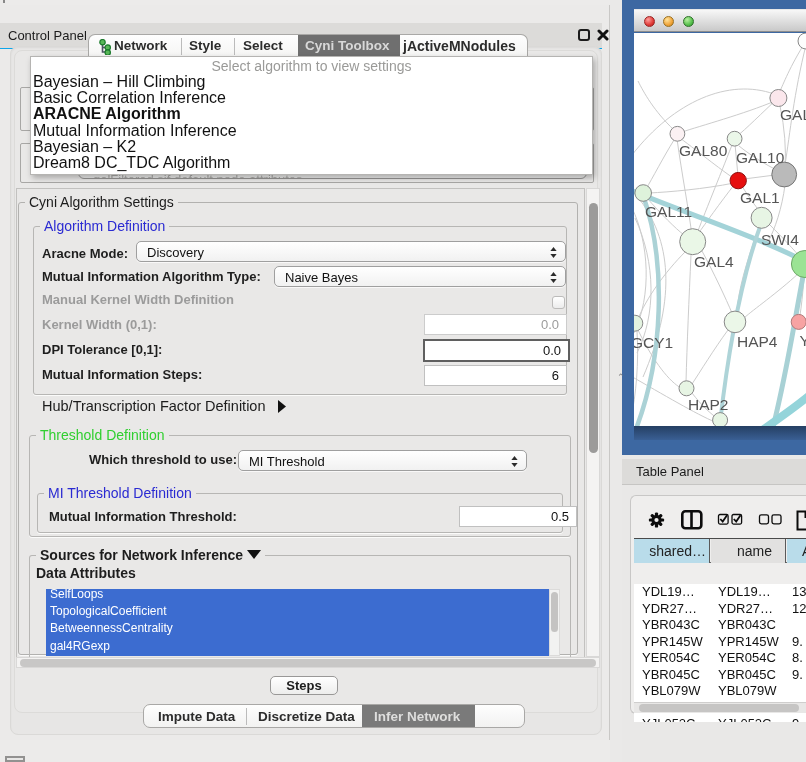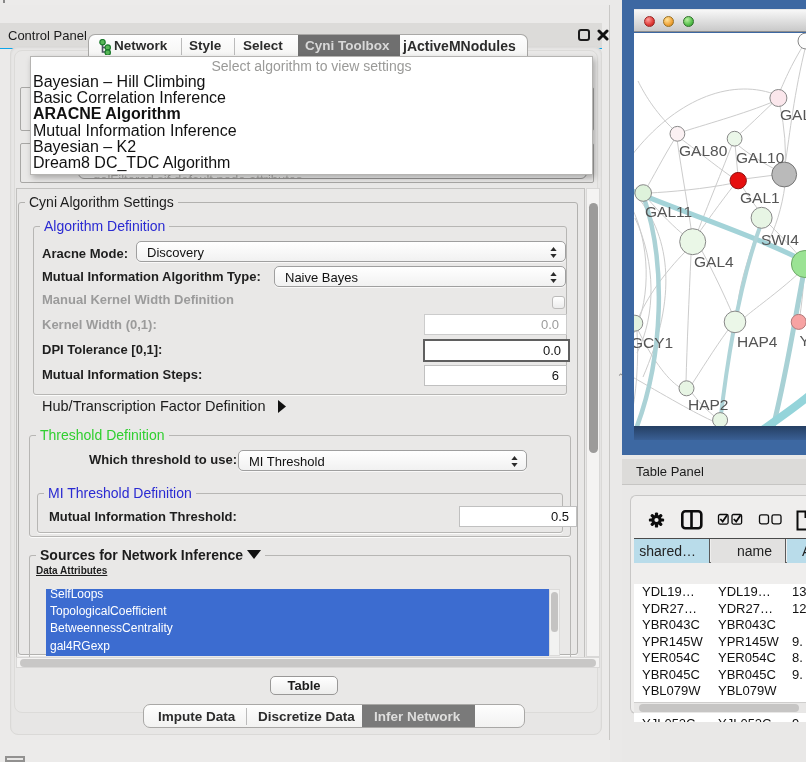--- a/index.html
+++ b/index.html
@@ -129,39 +129,39 @@
 
   <div class="gbox" style="left:37px;top:488px;width:526px;height:40px;">
     <div class="gtitle" style="background:#e9e8e7;color:#2a2ad2;">MI Threshold Definition</div>
   </div>
   <div class="abs lbl" style="left:49px;top:504px;">Mutual Information Threshold:</div>
   <div class="tfield" style="left:423px;top:501px;width:118px;margin-left:36px;">0.5</div>
 
   <div class="gbox" style="left:29px;top:550px;width:542px;height:104px;border-bottom:none;border-radius:3px 3px 0 0;">
     <div class="gtitle" style="background:#e9e8e7;color:#1c1c1c;font-weight:bold;">Sources for Network Inference <span style="display:inline-block;width:0;height:0;border-left:7px solid transparent;border-right:7px solid transparent;border-top:9px solid #111;vertical-align:1px;"></span></div>
   </div>
-  <div class="abs lbl" style="left:36px;top:560px;font-size:10px;text-decoration:underline;">Data Attributes</div>
+  <div class="abs lbl" style="left:36px;top:560px;font-size:14px;">Data Attributes</div>
 
   <div class="abs" style="left:46px;top:584px;width:503px;height:67px;background:#3c6cd0;">
     <div style="font-size:12px;color:#fff;padding:0 0 0 4px;line-height:17.2px;margin-top:-3px;">SelfLoops<br>TopologicalCoefficient<br>BetweennessCentrality<br>gal4RGexp</div>
   </div>
 
   <div class="abs" style="left:549px;top:584px;width:11px;height:67px;background:#f2f2f1;border:1px solid #dcdbda;">
     <div class="abs" style="left:1px;top:2px;width:7px;height:40px;background:#c4c3c2;border-radius:4px;"></div>
   </div>
 
   <div class="abs" style="left:16px;top:652px;width:584px;height:11px;background:#f4f3f2;border:1px solid #d9d8d7;">
     <div class="abs" style="left:3px;top:1px;width:576px;height:8px;background:#c8c7c6;border-radius:4px;"></div>
   </div>
 
   <div class="abs" style="left:586px;top:183px;width:14px;height:469px;background:#f4f3f2;border:1px solid #d9d8d7;">
     <div class="abs" style="left:2px;top:14px;width:9px;height:250px;background:#9c9b9a;border-radius:5px;"></div>
   </div>
 
-  <div class="abs" style="left:270px;top:671px;width:68px;height:19px;background:linear-gradient(#ffffff,#ededec);border:1px solid #999897;border-radius:5px;text-align:center;font-size:13px;font-weight:bold;color:#1c1c1c;line-height:18px;">Table</div>
+  <div class="abs" style="left:270px;top:671px;width:68px;height:19px;background:linear-gradient(#ffffff,#ededec);border:1px solid #999897;border-radius:5px;text-align:center;font-size:13px;font-weight:bold;color:#1c1c1c;line-height:18px;">Steps</div>
 
   <div class="abs" style="left:143px;top:699px;width:382px;height:24px;background:linear-gradient(#fefefe,#f2f2f1);border:1px solid #a9a8a6;border-radius:7px;overflow:hidden;">
     <div class="abs" style="left:14px;top:4px;font-size:13.5px;font-weight:bold;color:#2c2c2c;">Impute Data</div>
     <div class="abs" style="left:102px;top:3px;width:1px;height:17px;background:#bbb;"></div>
     <div class="abs" style="left:114px;top:4px;font-size:13.5px;font-weight:bold;color:#2c2c2c;">Discretize Data</div>
     <div class="abs" style="left:218px;top:0;width:113px;height:24px;background:#7a7a7a;">
       <div class="abs" style="left:12px;top:4px;font-size:13.5px;font-weight:bold;color:#dededd;">Infer Network</div>
     </div>
   </div>
 </div>
@@ -293,21 +293,21 @@
         <rect x="85" y="4.5" width="9.6" height="9.6" rx="1.5"></rect>
         <path d="M73.3 9 l2.4 2.6 L80 5.2" stroke-width="1.8"></path>
         <path d="M86.8 9 l2.4 2.6 L93.5 5.2" stroke-width="1.8"></path>
         <rect x="112.5" y="4.8" width="9" height="9" rx="1.8"></rect>
         <rect x="125" y="4.8" width="9" height="9" rx="1.8"></rect>
       </g>
       <path d="M150.5 1.5 h8 l5.5 5.5 v12.5 h-13.5 Z M158.5 1.5 v5.5 h5.5" fill="none" stroke="#0c0c0c" stroke-width="2"></path>
     </svg>
 
     <div class="abs" style="left:3px;top:42px;width:173px;height:25px;border-top:1px solid #4a4a4a;border-bottom:1px solid #6a6a6a;">
-      <div class="abs" style="left:0;top:0;width:76px;height:24px;background:#b9dcea;border-right:1px solid #5a5a5a;text-align:right;padding-right:13px;font-size:14px;color:#222;line-height:24px;">shared…</div>
+      <div class="abs" style="left:0;top:0;width:76px;height:24px;background:#b9dcea;border-right:1px solid #5a5a5a;text-align:right;padding-right:3px;font-size:14px;color:#222;line-height:24px;">shared…</div>
       <div class="abs" style="left:77px;top:0;width:75px;height:24px;background:#e2e1e0;border-right:1px solid #5a5a5a;text-align:center;padding-left:13px;font-size:14px;color:#222;line-height:24px;">name</div>
       <div class="abs" style="left:153px;top:0;width:20px;height:24px;background:#b9dcea;font-size:14px;color:#222;line-height:24px;padding-left:15px;overflow:hidden;">A</div>
     </div>
 
     <div class="abs" style="left:3px;top:68px;width:173px;height:138px;background:#fff;overflow:hidden;font-size:13px;color:#111;margin-top:20px;">
       <div style="position:absolute;left:8px;top:0;line-height:16.5px;">YDL19…<br>YDR27…<br>YBR043C<br>YPR145W<br>YER054C<br>YBR045C<br>YBL079W<br>YLR345W<br>YJL052C</div>
       <div style="position:absolute;left:84px;top:0;line-height:16.5px;">YDL19…<br>YDR27…<br>YBR043C<br>YPR145W<br>YER054C<br>YBR045C<br>YBL079W<br>YLR345W<br>YJL052C</div>
       <div style="position:absolute;left:158px;top:0;line-height:16.5px;">13<br>12<br><br>9.<br>8.<br>9.<br><br>9.<br>9.</div>
     </div>
 

